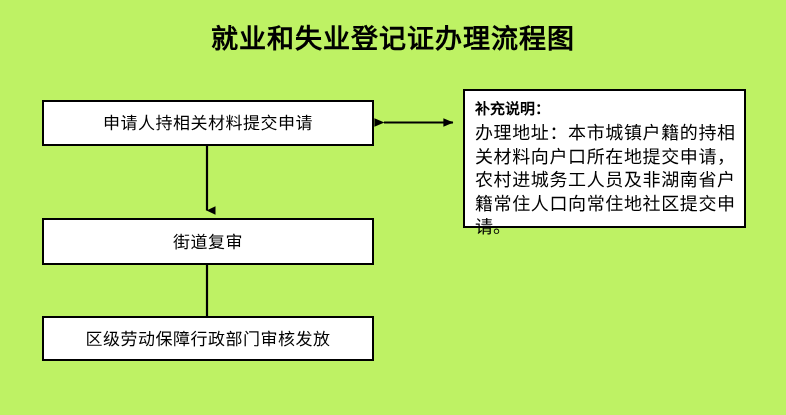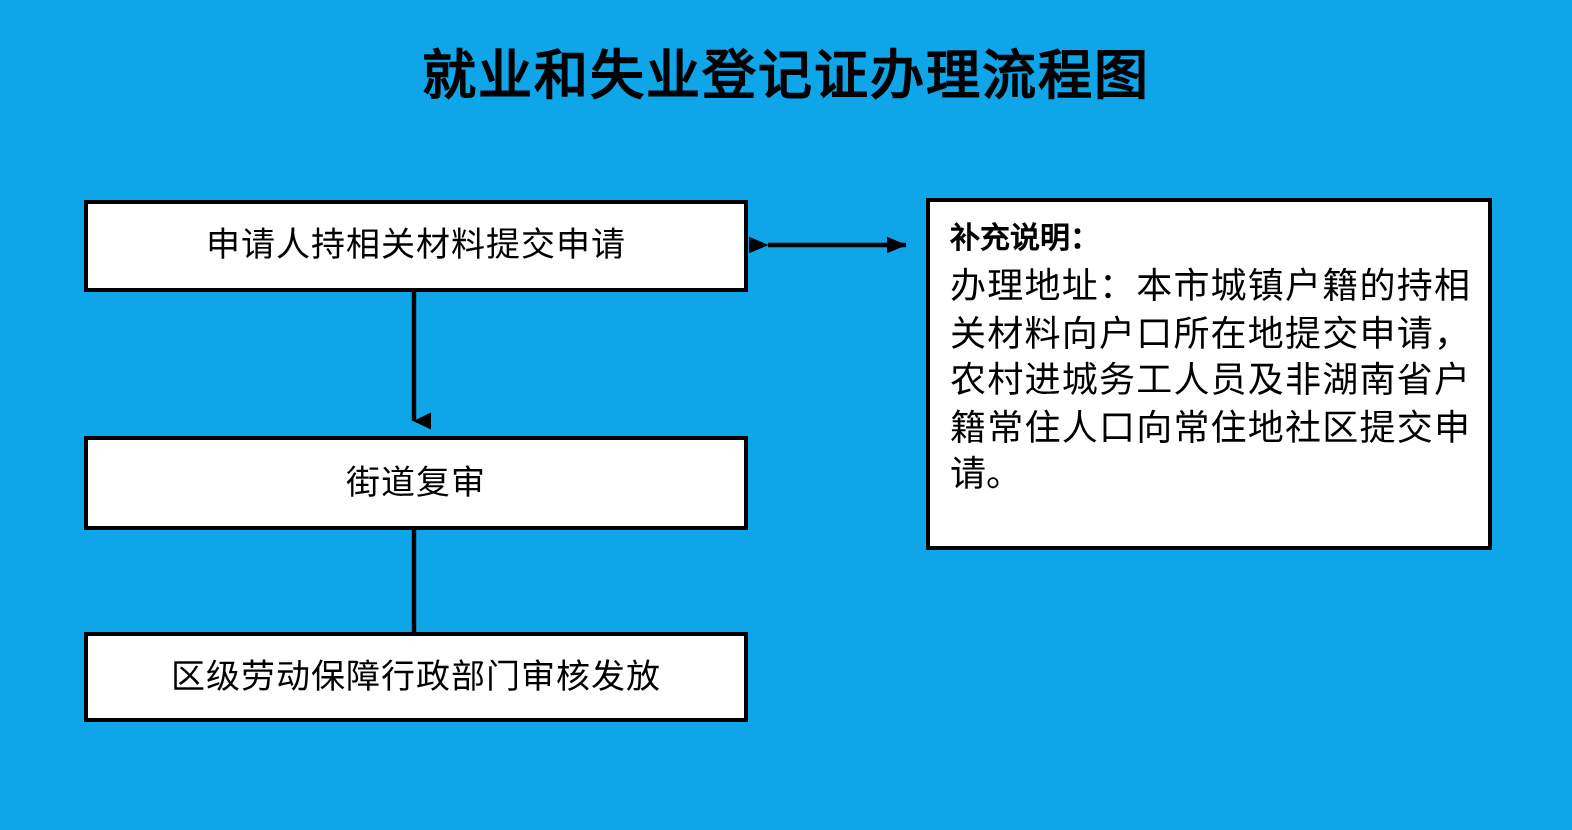--- a/index.html
+++ b/index.html
@@ -9,21 +9,21 @@
     background: #ffffff;
   }
   body {
     font-family: "DejaVu Sans", "Liberation Sans", sans-serif;
     color: #000000;
   }
   #canvas {
     position: relative;
     width: 786px;
     height: 415px;
-    background: #0ea5e9;
+    background: #bef264;
     overflow: hidden;
   }
   
   .chart-title {
     position: absolute;
     left: 0;
     top: 21px;
     width: 786px;
     text-align: center;
     font-size: 27px;
@@ -53,27 +53,28 @@
     color: #000000;
   }
   #box-apply   { left: 42px;  top: 100px; width: 332px; height: 46px; }
   #box-review  { left: 42px;  top: 218px; width: 332px; height: 47px; }
   #box-issue   { left: 42px;  top: 316px; width: 332px; height: 45px; }
 
   
   #note-box {
     position: absolute;
     left: 463px;
-    top: 99px;
+    top: 89px;
     width: 283px;
-    height: 176px;
+    height: 139px;
     box-sizing: border-box;
     border: 2px solid #000000;
     background: #ffffff;
     padding: 7px 9px 5px 10px;
+    font-family: Liberation Serif, serif;
   }
   #note-box .note-title {
     font-size: 15px;
     font-weight: 700;
     line-height: 23px;
     color: #000000;
     margin: 0 0 1px 0;
     white-space: nowrap;
   }
   #note-box .note-body {

